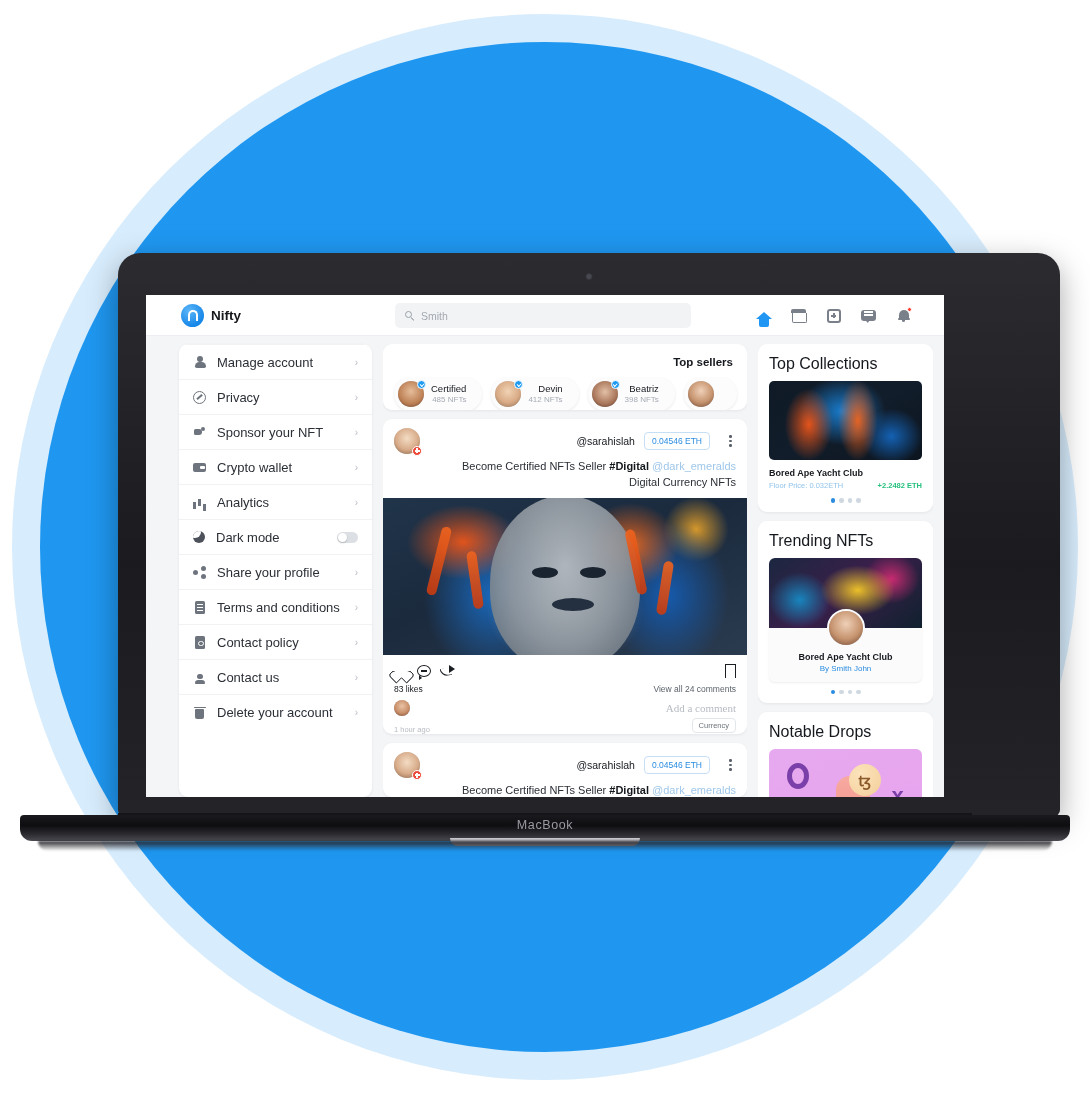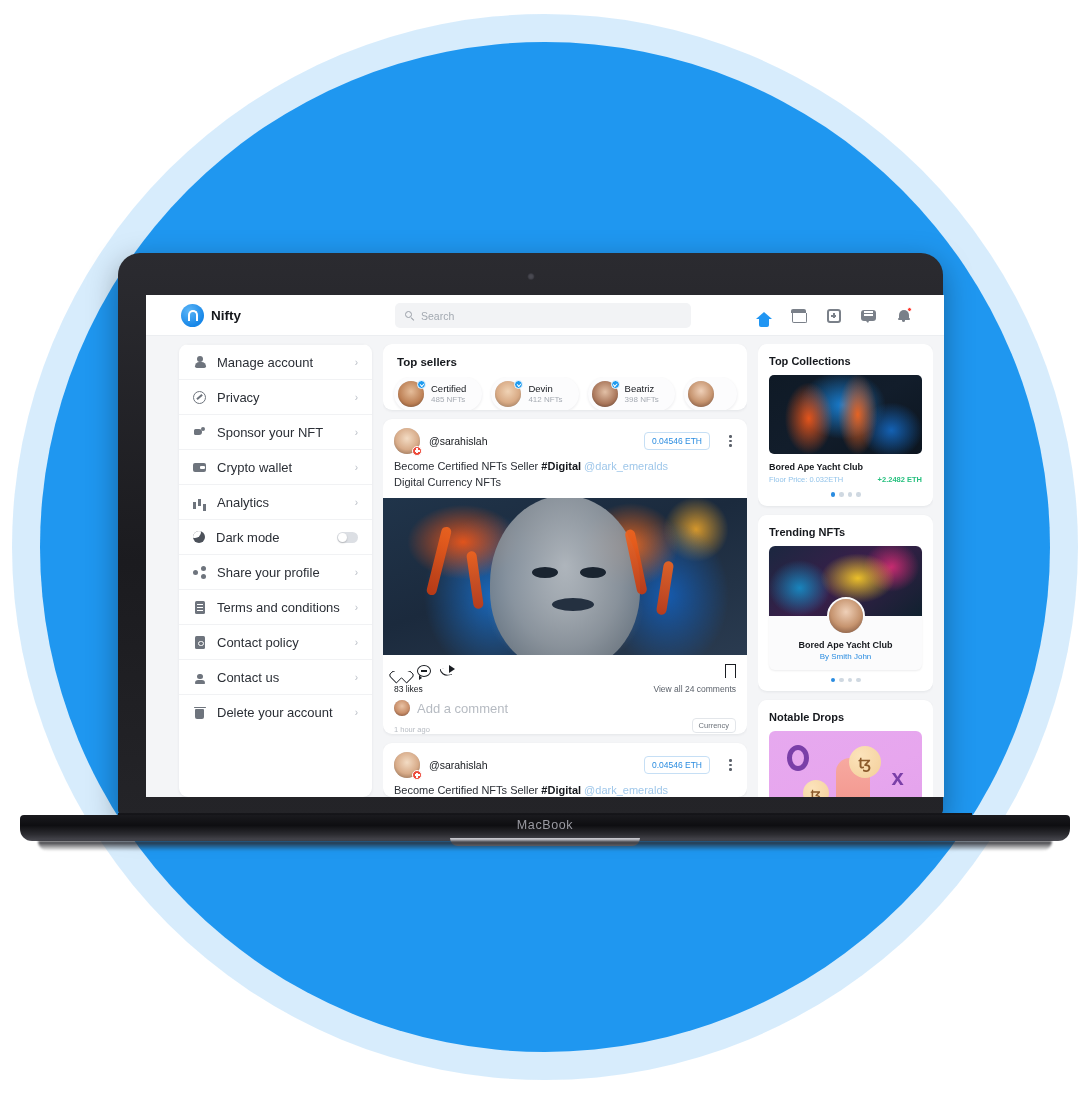--- a/index.html
+++ b/index.html
@@ -21,21 +21,21 @@
     background: #1f97f0;
     box-shadow: 0 0 0 28px rgba(31,151,240,0.18);
   }
 
   
   #laptop { position: absolute; left: 0; top: 0; width: 1090px; height: 1094px; }
 
   #laptop-lid {
     position: absolute;
     left: 118px; top: 253px;
-    width: 825px; height: 563px;
+    width: 942px; height: 563px;
     background: linear-gradient(180deg,#2b2b30 0%, #1b1b1f 55%, #242428 100%);
     border-radius: 22px 22px 6px 6px;
     box-shadow: 0 10px 30px rgba(0,0,0,0.35);
   }
   #camera-dot {
     position: absolute;
     left: 50%; top: 20px;
     transform: translateX(-50%);
     width: 7px; height: 7px; border-radius: 50%;
     background: #4a4a52;
@@ -195,21 +195,21 @@
   .ic-lockdoc::after { content:''; position:absolute; left:5px; top:5px; width:3.5px; height:3.5px; border:1.3px solid #ffffff; border-radius:50%; }
   .ic-contact::before { content:''; position:absolute; left:4px; top:3px; width:5.5px; height:5.5px; border-radius:50%; background:#6e747d; }
   .ic-contact::after { content:''; position:absolute; left:1.5px; top:9px; width:10px; height:4px; border-radius:4px 4px 1px 1px; background:#6e747d; }
   .ic-trash::before { content:''; position:absolute; left:2px; top:3px; width:9px; height:10px; background:#6e747d; border-radius:1px 1px 2px 2px; }
   .ic-trash::after { content:''; position:absolute; left:0.5px; top:1px; width:12px; height:1.8px; background:#6e747d; border-radius:1px; }
 
   .toggle { width: 21px; height: 11px; border-radius: 6px; background: #dcdfe4; position: relative; flex: 0 0 auto; }
   .toggle .knob { position: absolute; left: 1px; top: 1px; width: 9px; height: 9px; border-radius: 50%; background: #ffffff; box-shadow: 0 1px 2px rgba(0,0,0,.2); }
 
   
-  #feed { flex: 1 1 auto; display: flex; flex-direction: column; gap: 9px; overflow: hidden; }
+  #feed { flex: 1 1 auto; display: flex; flex-direction: column; gap: 9px; overflow: hidden; text-align: right; }
 
   .sellers-card { padding: 0; overflow: hidden; }
   .section-title { font-size: 11.5px; font-weight: bold; color: #15181d; padding: 12px 14px 9px; }
   .sellers-rail { display: flex; gap: 9px; padding: 0 0 10px 11px; overflow: hidden; }
   .seller-pill {
     display: flex; align-items: center; gap: 7px;
     background: #fcfcfd; border-radius: 20px;
     box-shadow: 0 1px 3px rgba(20,25,40,0.09);
     padding: 4px 16px 4px 4px; flex: 0 0 auto;
   }
@@ -290,32 +290,32 @@
   .ic-share2 { width: 15px; height: 12px; position: relative; }
   .ic-share2::before { content:''; position:absolute; left:0; top:3px; width:11px; height:7px; border:1.4px solid #1a1d22; border-right:none; border-top:none; border-radius: 0 0 0 8px; transform: rotate(-8deg); }
   .ic-share2::after { content:''; position:absolute; right:0; top:0px; border-left:6px solid #1a1d22; border-top:4px solid transparent; border-bottom:4px solid transparent; }
   .ic-bookmark { width: 11px; height: 14px; border: 1.4px solid #1a1d22; border-bottom: none; position: relative; margin-left: auto; }
   .ic-bookmark::after { content:''; position:absolute; left:-1.4px; bottom:-6px; border-left:6.2px solid transparent; border-right:6.2px solid transparent; border-top:6px solid #ffffff; }
   .ic-bookmark::before { content:''; position:absolute; left:-1.4px; bottom:-7.5px; border-left:6.2px solid transparent; border-right:6.2px solid transparent; border-top:7.4px solid #1a1d22; z-index:-1; }
 
   .likes { font-size: 8.5px; color: #15181d; margin-top: 6px; }
   .viewall { font-size: 8.5px; color: #5c626b; }
   .comment-row { display:flex; align-items:center; gap: 7px; margin-top: 6px; }
-  .comment-ph { font-size: 13px; color: #b6bbc2; flex: 1; }
+  .comment-ph { font-size: 11px; color: #b6bbc2; flex: 1; font-family: Liberation Serif, serif; }
   .timestamp { font-size: 7.5px; color: #b6bbc2; margin-top: 9px; }
   .sponsored {
     font-size: 7.5px; color: #6d737b;
     border: 1px solid #e3e6ea; border-radius: 4px;
     padding: 2px 6px; background:#fff;
   }
 
   
   #rightrail { width: 175px; flex: 0 0 175px; display: flex; flex-direction: column; gap: 9px; overflow: hidden; }
   .rail-card { padding: 11px 11px 9px; }
-  .rail-title { font-size: 11px; font-weight: bold; color: #15181d; margin-bottom: 8px; }
+  .rail-title { font-size: 16px; font-weight: normal; color: #15181d; margin-bottom: 8px; }
   .coll-thumb {
     height: 79px; border-radius: 5px; overflow: hidden; position: relative;
     background:
       radial-gradient(ellipse 40px 60px at 26% 55%, rgba(238,86,25,0.95), rgba(238,86,25,0) 60%),
       radial-gradient(ellipse 34px 70px at 58% 50%, rgba(240,100,30,0.95), rgba(240,100,30,0) 58%),
       radial-gradient(ellipse 70px 55px at 48% 38%, rgba(25,130,215,0.95), rgba(25,130,215,0) 62%),
       radial-gradient(ellipse 50px 45px at 80% 70%, rgba(20,105,195,0.9), rgba(20,105,195,0) 62%),
       linear-gradient(150deg,#0f1a26 0%, #121d2b 50%, #0c151f 100%);
   }
   .coll-name { font-size: 9px; font-weight: bold; color: #15181d; margin-top: 8px; }
@@ -397,21 +397,21 @@
                 <span></span>
               </div>
             <div class="brand-name">Nifty</div>
           </div>
 
           <div class="searchbox">
             <div class="mag">
                 <i></i>
                 <b></b>
               </div>
-            <div class="ph">Search</div>
+            <div class="ph">Smith</div>
           </div>
 
           <div class="navicons">
             <div class="navicon">
                 <div class="ic-home"></div>
               </div>
             <div class="navicon">
                 <div class="ic-store"></div>
               </div>
             <div class="navicon">

